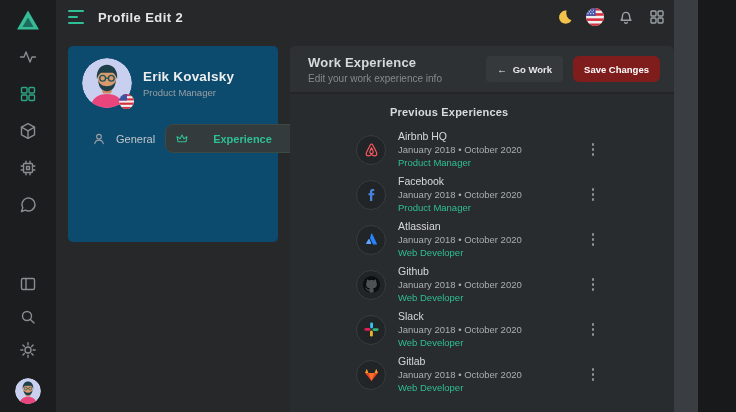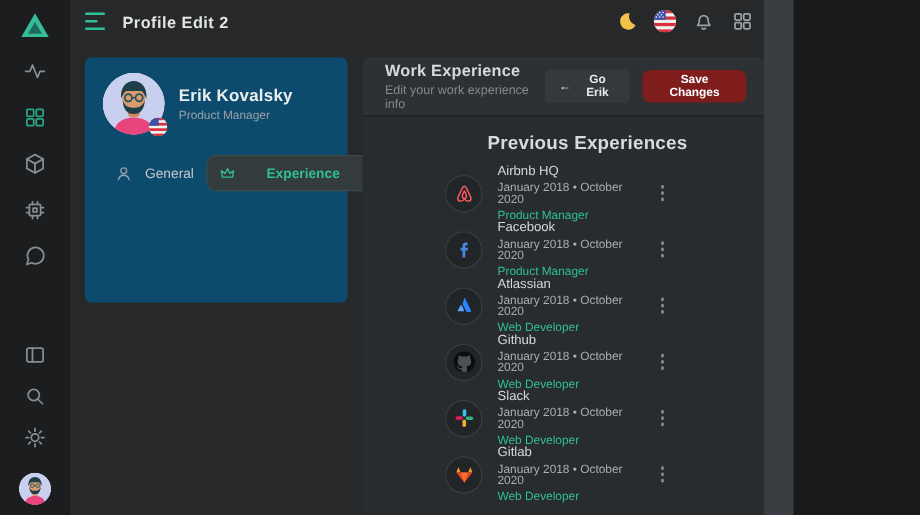--- a/index.html
+++ b/index.html
@@ -1,19 +1,19 @@
 <!DOCTYPE html>
 <html><head>
 <meta charset="utf-8">
 <style>
   * { margin:0; padding:0; box-sizing:border-box; }
   html,body { background:#17191a; }
   body { font-family:"Liberation Sans", sans-serif; }
 
-  .screen { position:relative; width:635px; height:412px; display:flex; background:#26282a; overflow:hidden; }
+  .screen { position:relative; width:698px; height:412px; display:flex; background:#26282a; overflow:hidden; }
 
   
   .rail { width:56px; background:#1b1d1f; display:flex; flex-direction:column; align-items:center; padding:8px 0 8px; flex-shrink:0; }
   .rail .logo { width:26px; height:24px; margin-bottom:16px; cursor:pointer; }
   .rail-group { display:flex; flex-direction:column; align-items:center; gap:19px; }
   .rail-group.bottom { margin-top:auto; gap:15px; }
   .rail-icon { width:18px; height:18px; cursor:pointer; opacity:.85; }
   .rail-icon svg { width:100%; height:100%; }
   .icon-stroke { stroke:#9ba1a4; fill:none; stroke-width:1.4; stroke-linecap:round; stroke-linejoin:round; }
   .icon-stroke.green { stroke:#2fbf96; }
@@ -54,21 +54,21 @@
   .work-panel { flex:1; margin-left:12px; display:flex; flex-direction:column; min-width:0; }
   .work-header { height:46px; background:#2e3133; border-radius:5px 5px 0 0; display:flex; align-items:center; padding:0 14px 0 18px; flex-shrink:0; }
   .wh-title { font-size:13px; font-weight:bold; color:#d7dadb; letter-spacing:.2px; }
   .wh-sub { font-size:10px; color:#84898c; margin-top:3px; }
   .wh-actions { margin-left:auto; display:flex; gap:10px; }
   .btn { height:26px; border:none; border-radius:4px; font-family:inherit; font-size:9.5px; font-weight:bold; padding:0 11px; cursor:pointer; display:flex; align-items:center; gap:6px; }
   .btn-dark { background:#36393b; color:#e6e8e9; }
   .btn-green { background:#7f1d1d; color:#ffffff;border-radius:6px; }
   .work-divider { height:2px; background:#232527; flex-shrink:0; }
   .work-body { flex:1; background:#292c2e; padding:12px 0 0 66px; min-height:0; overflow:hidden; }
-  .wb-title { font-size:15px; font-weight:bold; color:#d8dbdc; letter-spacing:.2px;padding-left:34px; }
+  .wb-title { font-size:11px; font-weight:bold; color:#d8dbdc; letter-spacing:.2px;padding-left:34px; }
   .wb-sub { font-size:9px; color:#8b9093; margin-top:4px; }
   .exp-list { margin-top:9px; }
   .exp-row { height:45px; display:flex; align-items:center; gap:12px; padding-right:76px; }
   .exp-chip { width:30px; height:30px; border-radius:50%; background:#222527; border:1px solid #383c3e; display:flex; align-items:center; justify-content:center; flex-shrink:0; }
   .exp-chip svg { width:17px; height:17px; display:block; }
   .exp-text { line-height:1; }
   .exp-company { font-size:10.5px; font-weight:normal; color:#d6d9da; }
   .exp-dates { font-size:9.5px; color:#a9aeb0; margin-top:3.5px; }
   .exp-role { font-size:9.5px; color:#2fbf96; margin-top:3.5px; }
   .exp-dots { margin-left:auto; display:flex; flex-direction:column; gap:2.5px; padding:4px; cursor:pointer; }
@@ -324,21 +324,21 @@
 
       <section class="work-panel">
         <div class="work-header">
           <div>
             <div class="wh-title">Work Experience</div>
             <div class="wh-sub">Edit your work experience info</div>
           </div>
           <div class="wh-actions">
             <button class="btn btn-dark">
               <span>←</span>
-              <span>Go Erik</span>
+              <span>Go Work</span>
             </button>
             <button class="btn btn-green">
               <span>Save Changes</span>
             </button>
           </div>
         </div>
         <div class="work-divider"></div>
         <div class="work-body">
           <div class="wb-title">Previous Experiences</div>
           <div class="exp-list" id="exp-list">

